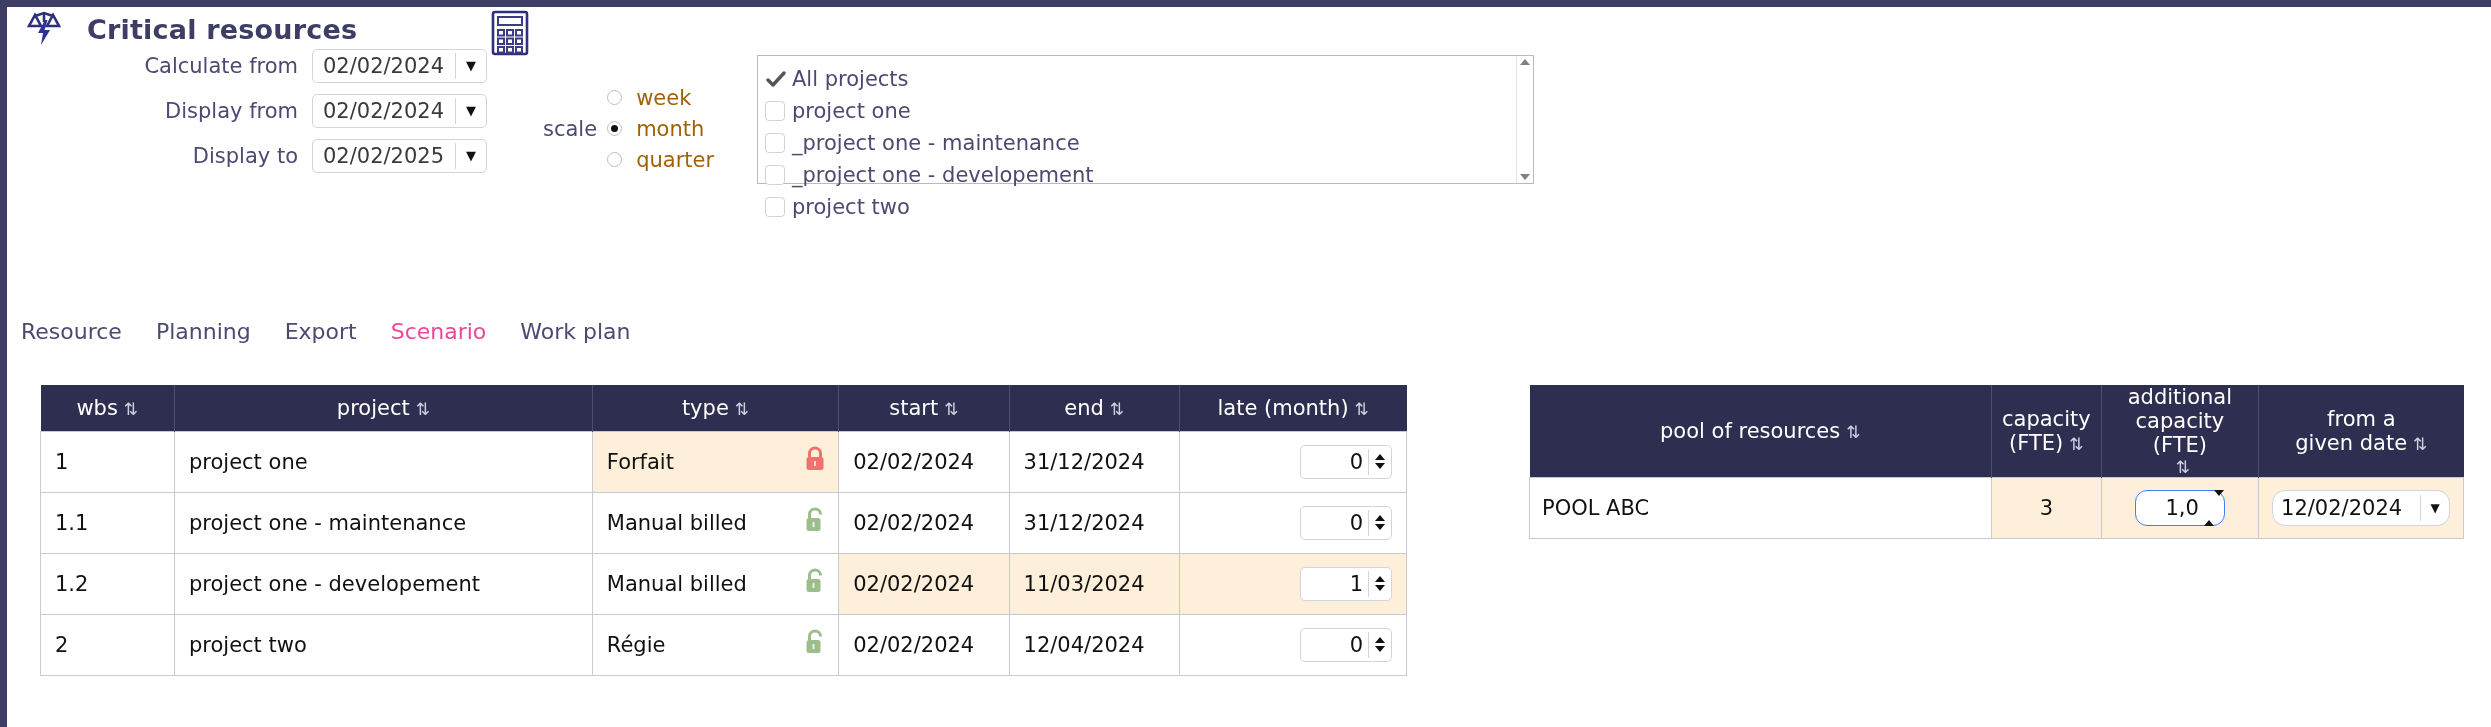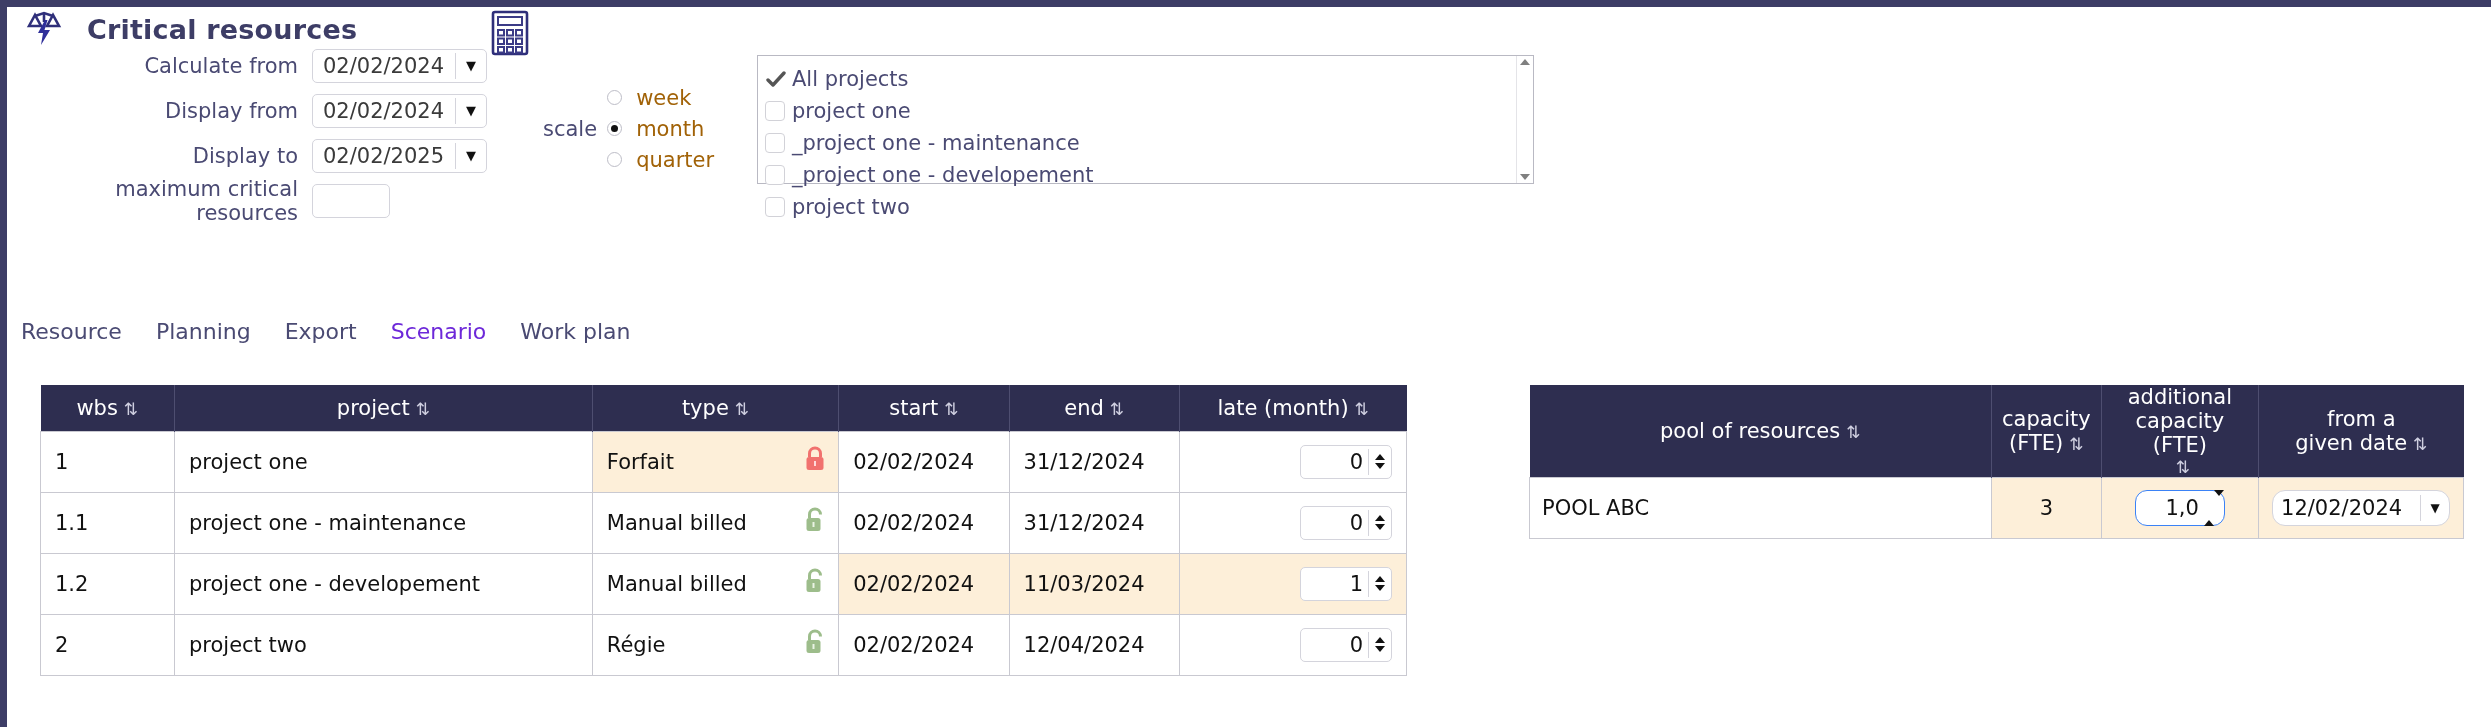--- a/index.html
+++ b/index.html
@@ -160,21 +160,21 @@
   .tabs {
     position: absolute; left: 14px; top: 312px;
     display: flex; align-items: flex-end;
   }
   .tab {
     font-size: 22px;
     color: #4a4a73;
     margin-right: 34px;
     cursor: pointer;
   }
-  .tab.active { color: #6d28d9; }
+  .tab.active { color: #ec4899; }
 
   
   .maintable {
     position: absolute; left: 33px; top: 378px;
     width: 1367px;
     border-collapse: collapse;
     font-size: 21px;
   }
   .maintable th {
     background: #2e2e50;
@@ -356,24 +356,20 @@
 
     <div class="form-row">
       <span class="form-label">Display to</span>
       <div class="datebox">
         <span class="dval">02/02/2025</span>
         <span class="dsep"></span>
         <span class="dcaret">▼</span>
       </div>
     </div>
 
-    <div class="form-row">
-      <span class="form-label">maximum critical resources</span>
-      <input class="numbox" type="text" value="" style="">
-    </div>
   </div>
 
   <div class="scale-group">
     <span class="scale-label">scale</span>
     <div class="radio-col">
       <div class="radio-row">
         <span class="radio"></span>
         <span class="radio-text">week</span>
       </div>
       <div class="radio-row">

